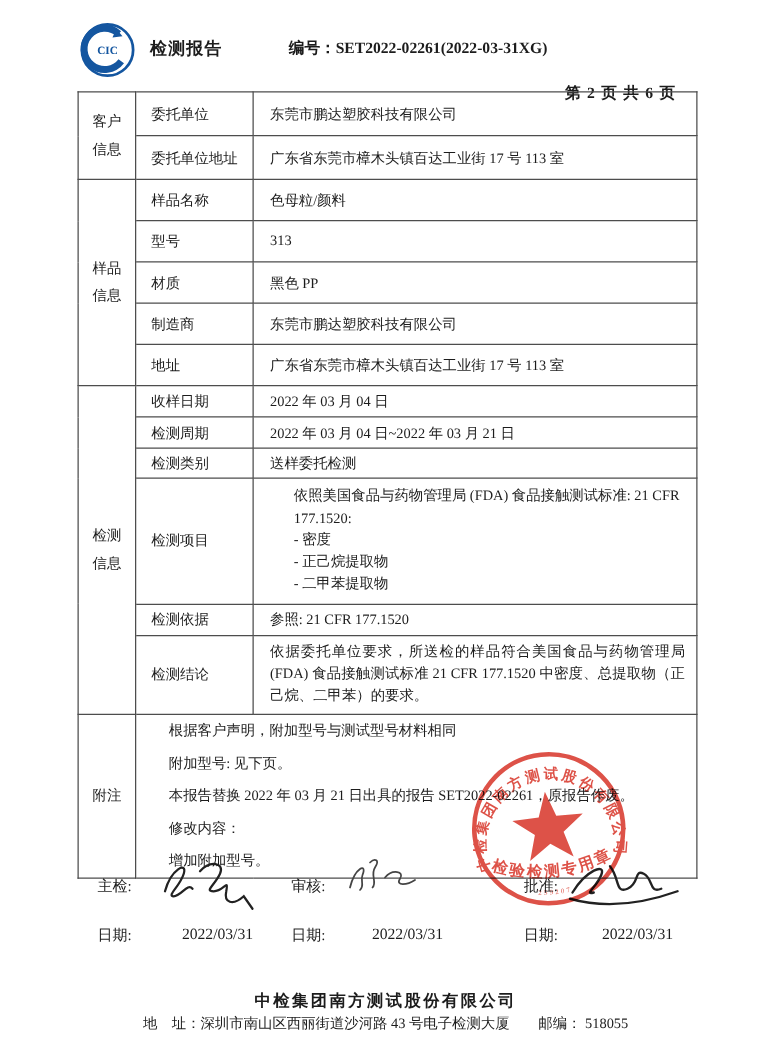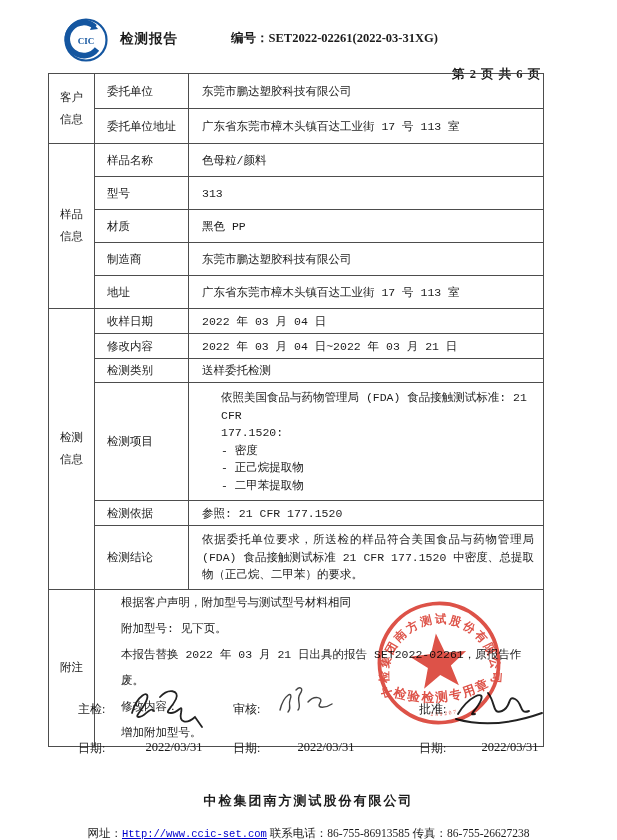--- a/index.html
+++ b/index.html
@@ -9,22 +9,22 @@
     background:#ffffff; overflow:hidden;
     font-family:"Liberation Serif","DejaVu Serif",serif;
     color:#1c1c1c;
   }
   
   .logo { position:absolute; left:62px; top:17px; width:48px; height:46px; }
   .hdr-title { position:absolute; left:120px; top:30px; font-size:13.5px; font-weight:bold; letter-spacing:1px; }
   .hdr-no { position:absolute; left:231px; top:30px; font-size:12.5px; font-weight:bold; }
   .hdr-page { position:absolute; left:452px; top:30px; font-size:12.5px; font-weight:bold; letter-spacing:1px;margin-top:36px; }
   
-  table.report { position:absolute; left:48px; top:73px; width:495px;
-    border-collapse:collapse; table-layout:fixed; font-size:11.5px;font-family:Liberation Mono, monospace; }
+  table.report { position:absolute; left:62px; top:73px; width:495px;
+    border-collapse:collapse; table-layout:fixed; font-size:11.5px; }
   table.report td { border:1px solid #4d4d4d; vertical-align:middle; }
   td.cat { text-align:center; white-space:pre-line; line-height:22px; }
   td.lbl { padding-left:12px;margin-left:12px; }
   td.val { padding-left:13px; padding-right:9px; }
   td.multi { white-space:pre-line; line-height:17.5px; padding-top:6px; padding-bottom:6px; vertical-align:middle;padding-left:32px; }
   td.just { text-align:justify; line-height:17.5px; padding-top:5px; padding-bottom:5px;border-radius:23px; }
   td.notecell { white-space:pre-line; line-height:26px; padding-left:26px; padding-right:9px; vertical-align:middle; }
   tr.h35 { height:35px; } tr.h33 { height:33px; } tr.h25 { height:25px; }
   tr.h24 { height:24px; } tr.h87 { height:87px; } tr.h52 { height:52px; } tr.h100 { height:100px; }
   
@@ -97,21 +97,21 @@
       <td class="lbl">地址</td>
       <td class="val">广东省东莞市樟木头镇百达工业街 17 号 113 室</td>
     </tr>
     <tr class="h25">
       <td class="cat" rowspan="6">检测
 信息</td>
       <td class="lbl">收样日期</td>
       <td class="val">2022 年 03 月 04 日</td>
     </tr>
     <tr class="h25">
-      <td class="lbl">修改内容</td>
+      <td class="lbl">检测周期</td>
       <td class="val">2022 年 03 月 04 日~2022 年 03 月 21 日</td>
     </tr>
     <tr class="h24">
       <td class="lbl">检测类别</td>
       <td class="val">送样委托检测</td>
     </tr>
     <tr class="h87">
       <td class="lbl">检测项目</td>
       <td class="val multi">依照美国食品与药物管理局 (FDA) 食品接触测试标准: 21 CFR
 177.1520:
@@ -181,15 +181,15 @@
     </text>
     <text font-size="13.5" font-weight="bold" fill="#d93a2e" letter-spacing="2" font-family="Liberation Serif, DejaVu Serif, serif">
       <textPath href="#arcBand" startOffset="50%" text-anchor="middle">检验检测专用章</textPath>
     </text>
     <text font-size="6" fill="#d93a2e" letter-spacing="2" font-family="Liberation Serif, DejaVu Serif, serif">
       <textPath href="#arcSerial" startOffset="50%" text-anchor="middle">259207</textPath>
     </text>
   </svg>
 
   <div class="ft-company">中检集团南方测试股份有限公司</div>
-  <div class="ft-line2"><span>网址：</span><a class="ft-link" href="#">Http://www.ccic-set.com</a><span> 联系电话：86-755-86913585 传真：86-755-26627238</span></div>
+  <div class="ft-line1">地　址：深圳市南山区西丽街道沙河路 43 号电子检测大厦　　邮编： 518055</div>
 
 </div>
 
 </body></html>

